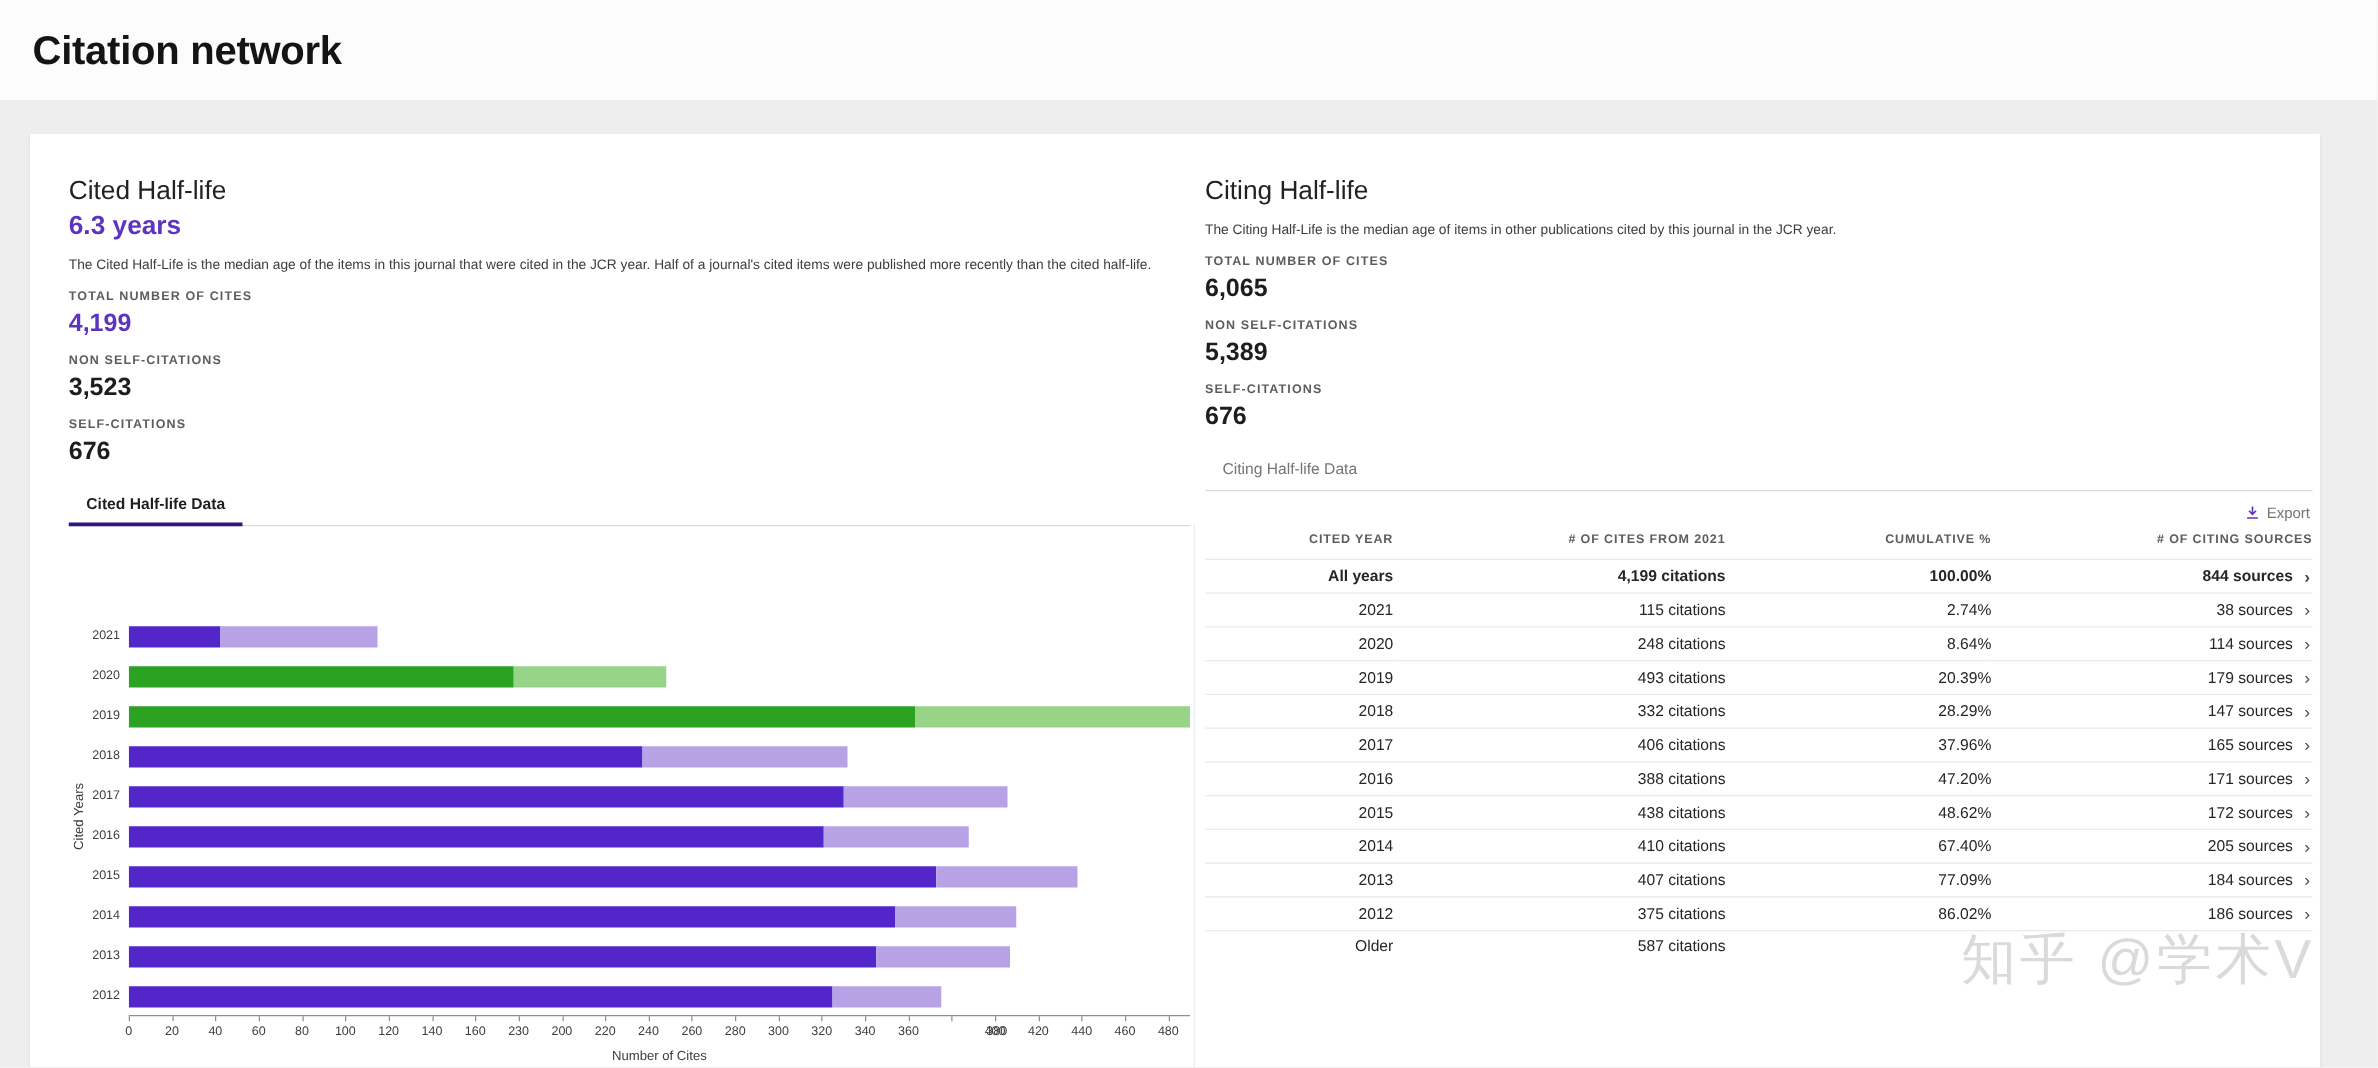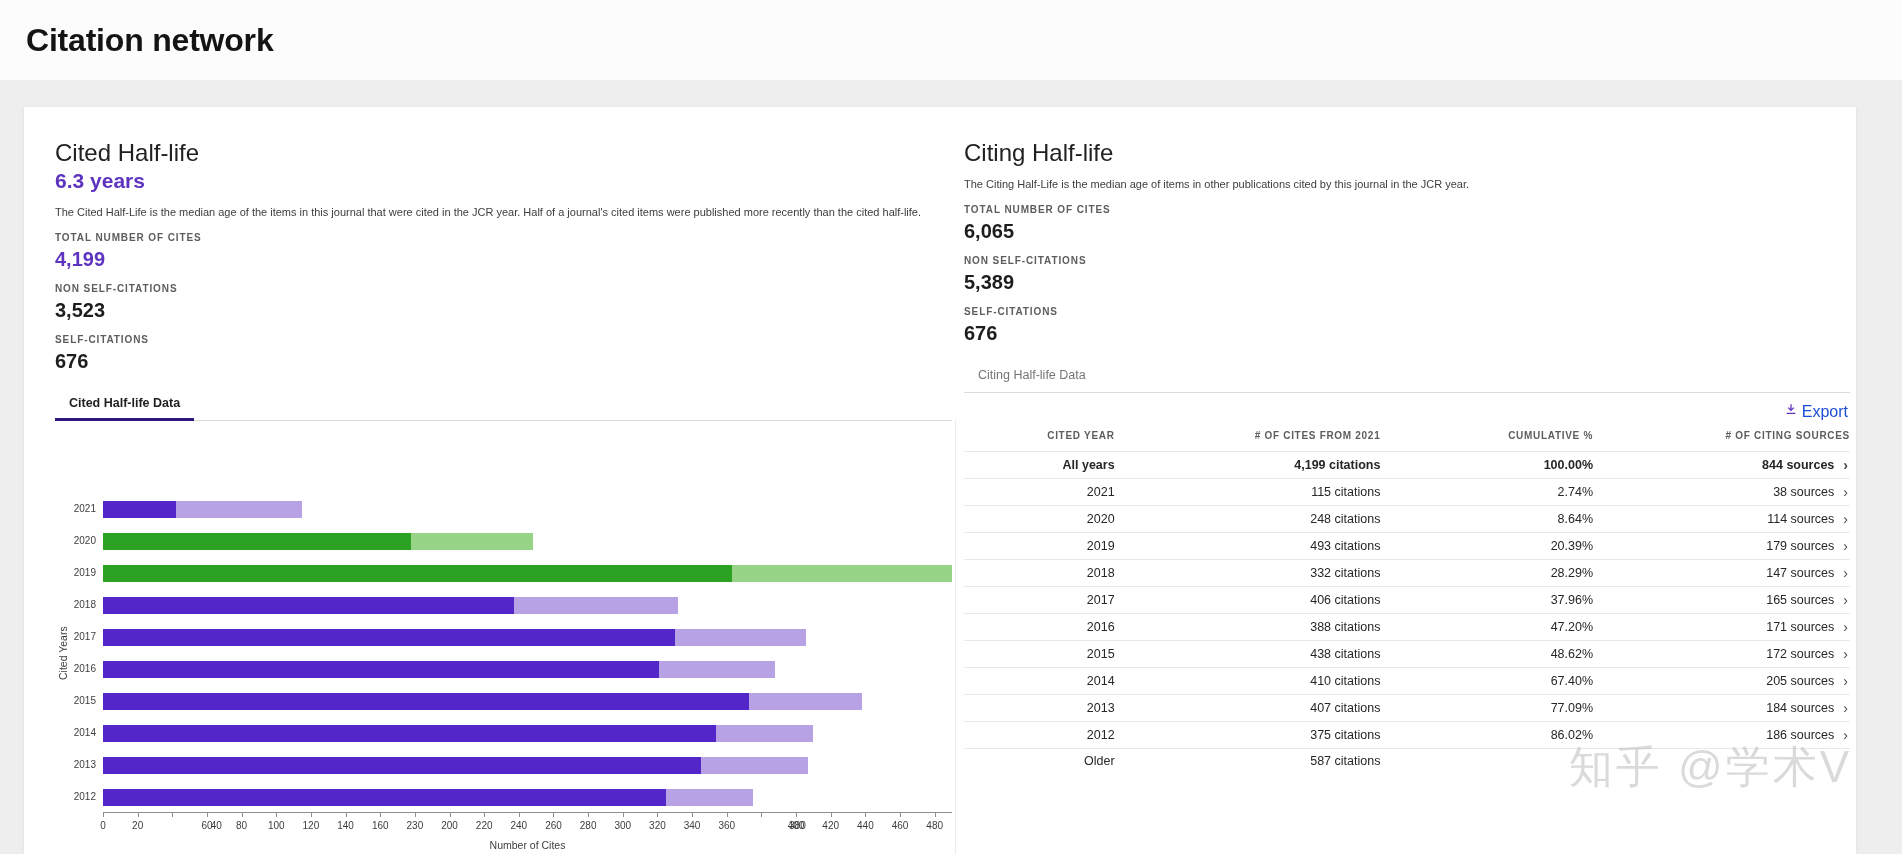--- a/index.html
+++ b/index.html
@@ -12,21 +12,21 @@
   .top-band { background: #fcfcfc; height: 80px; display: flex; align-items: center; padding-left: 26px; }
   .page-title { font-size: 32px; font-weight: 700; color: #141414; letter-spacing: -0.2px; }
 
   
   .card {
     position: relative; margin: 27px 46px 0 24px; height: 747px;
     background: #ffffff; box-shadow: 0 1px 3px rgba(0,0,0,.08); overflow: hidden;
   }
   .panels { display: grid; grid-template-columns: 897px 886px; column-gap: 12px; margin: 0 6px 0 31px; padding-top: 33px; }
 
-  .panel h2 { font-size: 24px; font-weight: 400; color: #212121; line-height: 26px; }
+  .panel h2 { font-size: 21px; font-weight: 400; color: #212121; line-height: 26px; }
   .hl-value { font-size: 21px; font-weight: 700; color: #5e33bf; line-height: 26px; margin-top: 2px; }
   .desc { margin-top: 11px; font-size: 11px; line-height: 14px; color: #3d3d3d; white-space: nowrap; overflow: hidden; }
   .stat-label { margin-top: 13px; font-size: 10px; line-height: 12px; font-weight: 700; letter-spacing: .09em; color: #5d5d5d; }
   .stat-value { margin-top: 5px; font-size: 20px; line-height: 21px; font-weight: 700; color: #1d1d1d; }
   .stat-value.purple { color: #5e33bf; cursor: pointer; }
 
   .tabbar { margin-top: 17px; border-bottom: 1px solid #dadada; display: flex; }
   .tab { font-size: 12.5px; line-height: 16px; padding: 6px 14px 9px; position: relative; cursor: pointer; }
   .tab.active { font-weight: 700; color: #1f1f1f; }
   .tab.active::after { content: ""; position: absolute; left: 0; right: 0; bottom: -1px; height: 3px; background: #31177d; }
@@ -44,21 +44,21 @@
   .plot { height: 320px; border-bottom: 1px solid #8f8f8f; }
   .bar-row { height: 32px; display: flex; align-items: center; overflow: hidden; }
   .bar-seg { height: 17px; flex-shrink: 0; cursor: pointer; }
   .ticks { position: relative; height: 26px; }
   .tick-mark { position: absolute; top: 0; width: 1px; height: 4px; background: #8f8f8f; }
   .tick-label { position: absolute; top: 7px; transform: translateX(-50%); font-size: 10px; color: #3d3d3d; }
   .axis-title-x { text-align: center; font-size: 10.5px; color: #3d3d3d; }
 
   
   .export-row { display: flex; justify-content: flex-end; margin: 10px 2px 4px 0; }
-  .export-link { display: inline-flex; gap: 5px; color: #1d4ed8; font-size: 16px; cursor: pointer; }
+  .export-link { display: inline-flex; align-items: center; gap: 5px; color: #737373; font-size: 12px; cursor: pointer; }
   .data-table { width: 100%; border-collapse: collapse; table-layout: fixed; }
   .data-table th {
     font-size: 10px; font-weight: 700; letter-spacing: .07em; color: #5d5d5d;
     text-align: right; padding: 5px 0 10px;
   }
   .data-table td {
     font-size: 12.5px; color: #262626; text-align: right;
     padding: 5px 0 6px; border-top: 1px solid #e9e9e9;
   }
   .data-table td:last-child { padding-right: 2px; }
@@ -165,21 +165,21 @@
                 <div class="bar-seg" style="width: 66.3265%; background: rgb(82, 38, 201);"></div>
                 <div class="bar-seg" style="width: 10.2041%; background: rgb(183, 162, 230);"></div>
               </div>
             </div>
           <div class="ticks" id="x-ticks">
               <div class="tick-mark" style="left: 0%;"></div>
               <div class="tick-label" style="left: 0%;">0</div>
               <div class="tick-mark" style="left: 4.08163%;"></div>
               <div class="tick-label" style="left: 4.08163%;">20</div>
               <div class="tick-mark" style="left: 8.16327%;"></div>
-              <div class="tick-label" style="left: 8.16327%; margin-left: 44px;">40</div>
+              <div class="tick-label" style="left: 8.16327%;">40</div>
               <div class="tick-mark" style="left: 12.2449%;"></div>
               <div class="tick-label" style="left: 12.2449%;">60</div>
               <div class="tick-mark" style="left: 16.3265%;"></div>
               <div class="tick-label" style="left: 16.3265%;">80</div>
               <div class="tick-mark" style="left: 20.4082%;"></div>
               <div class="tick-label" style="left: 20.4082%;">100</div>
               <div class="tick-mark" style="left: 24.4898%;"></div>
               <div class="tick-label" style="left: 24.4898%;">120</div>
               <div class="tick-mark" style="left: 28.5714%;"></div>
               <div class="tick-label" style="left: 28.5714%;">140</div>

